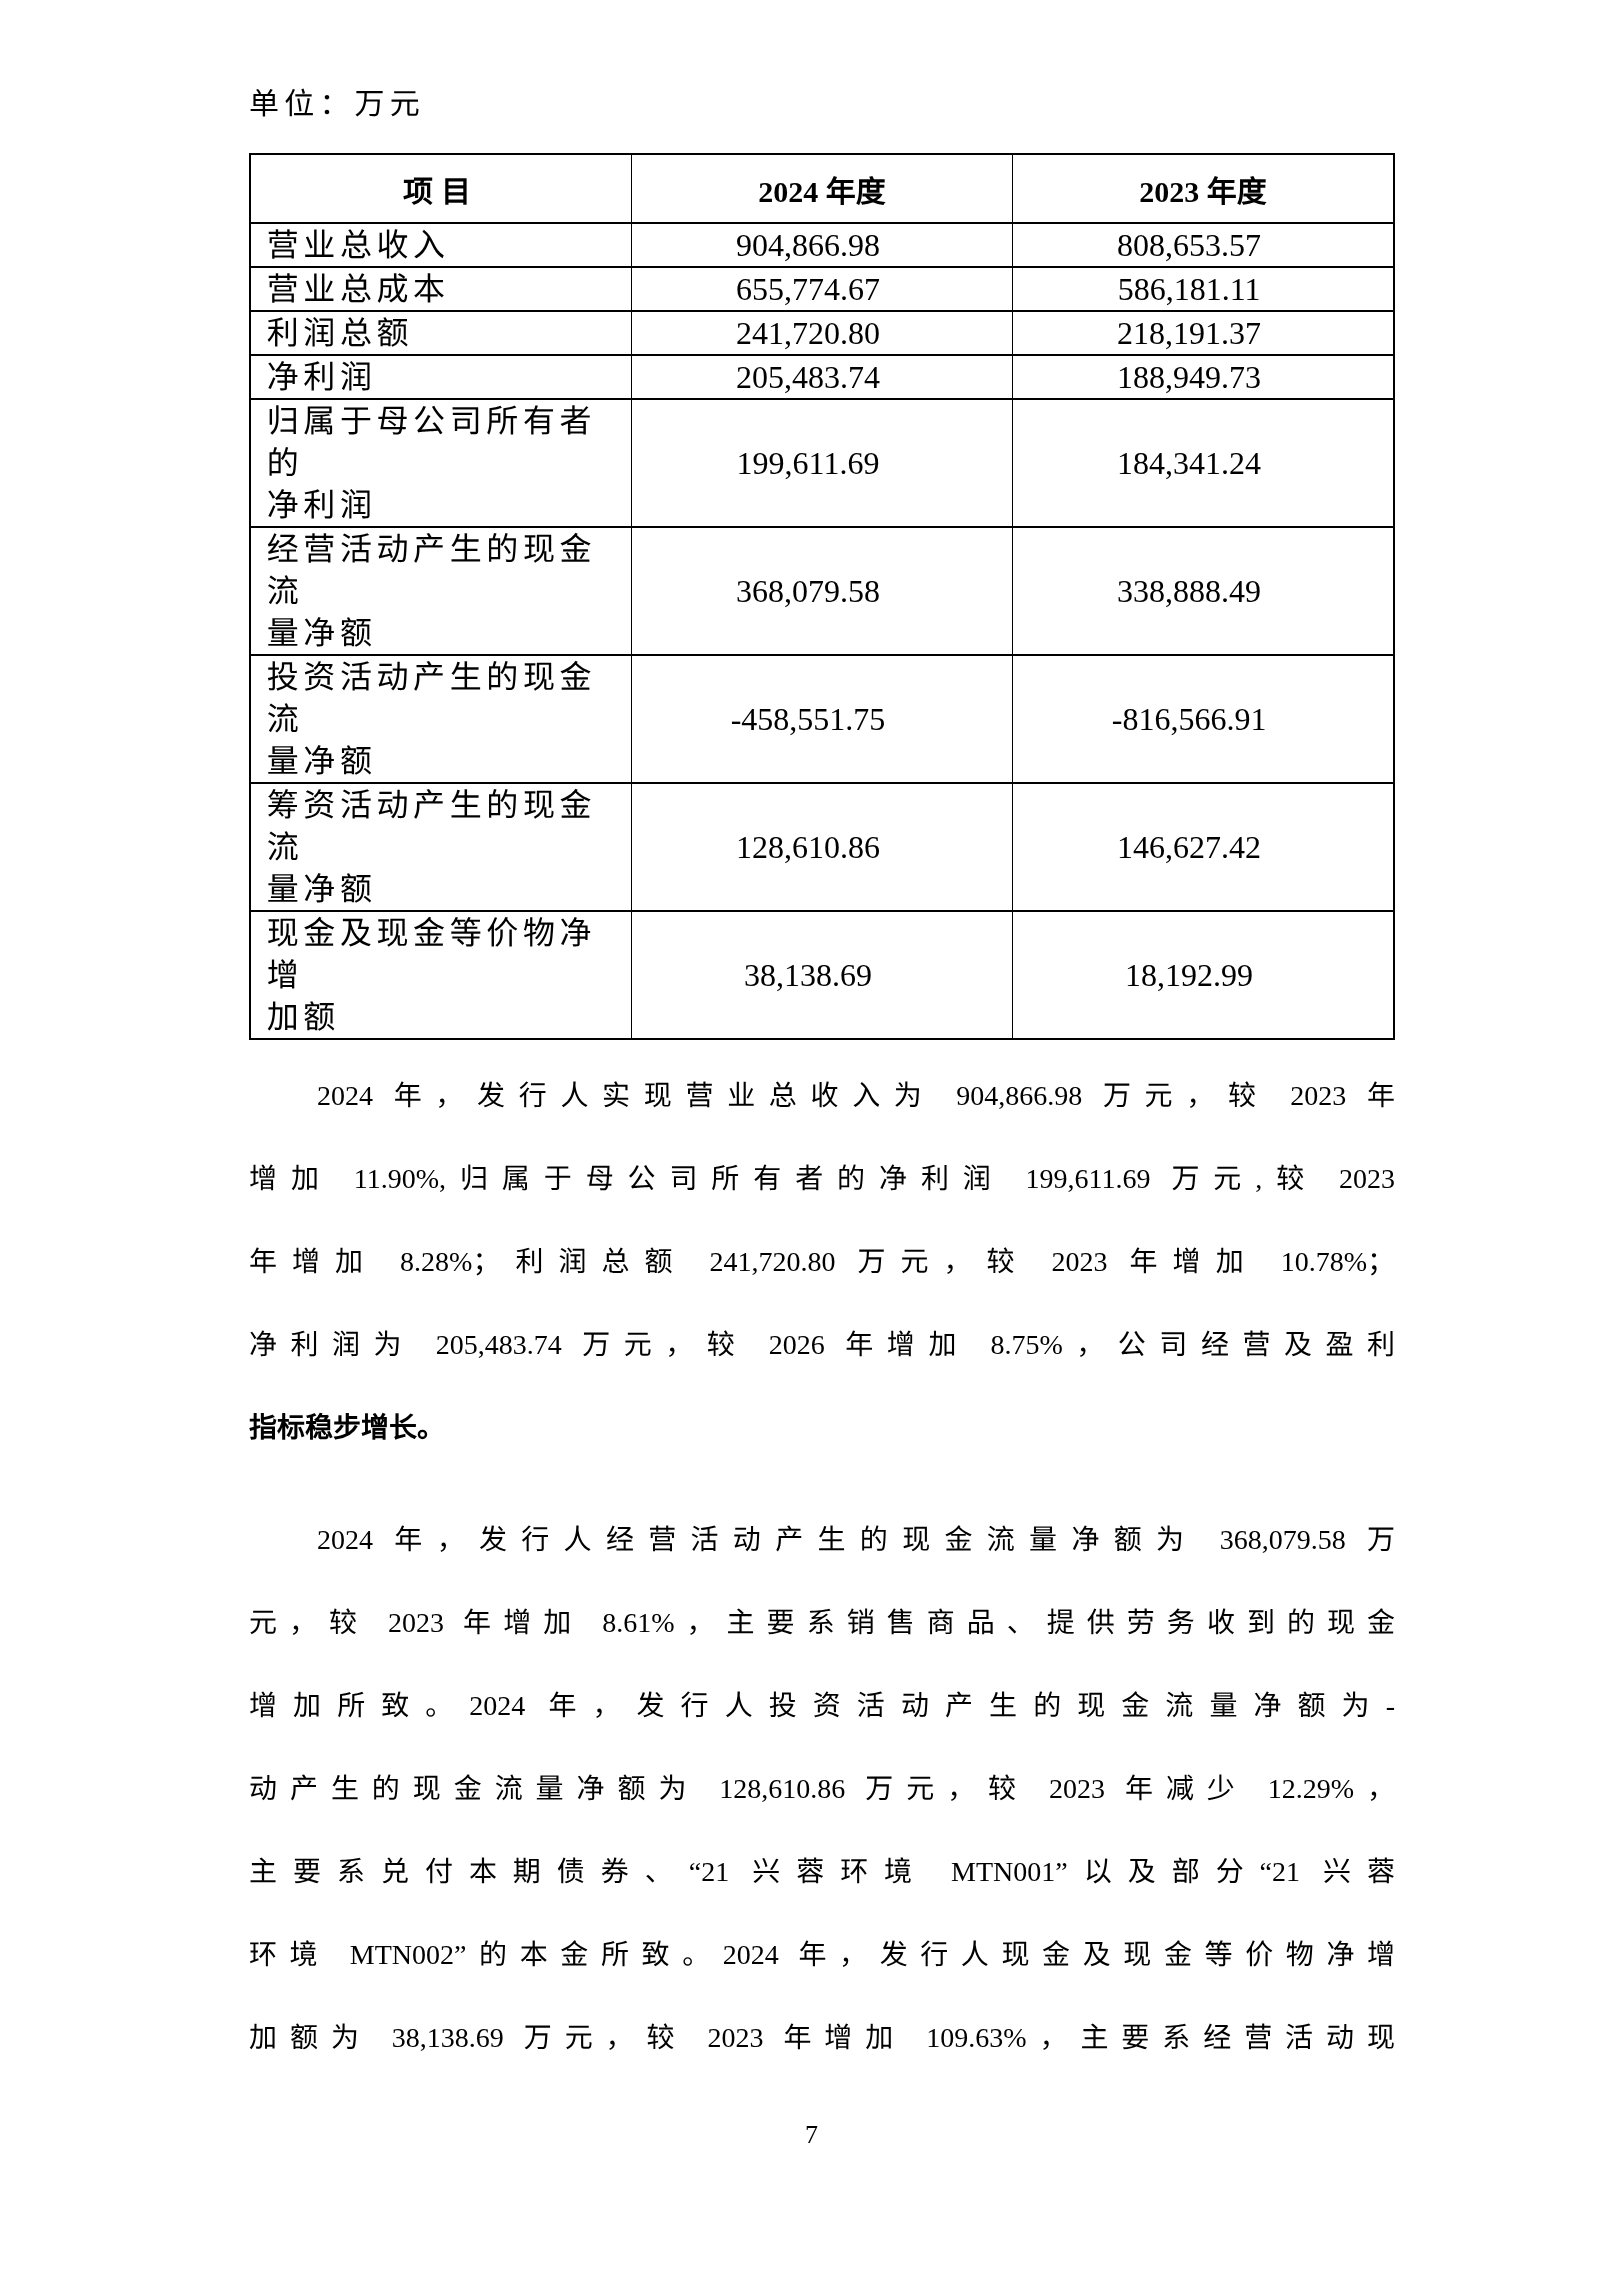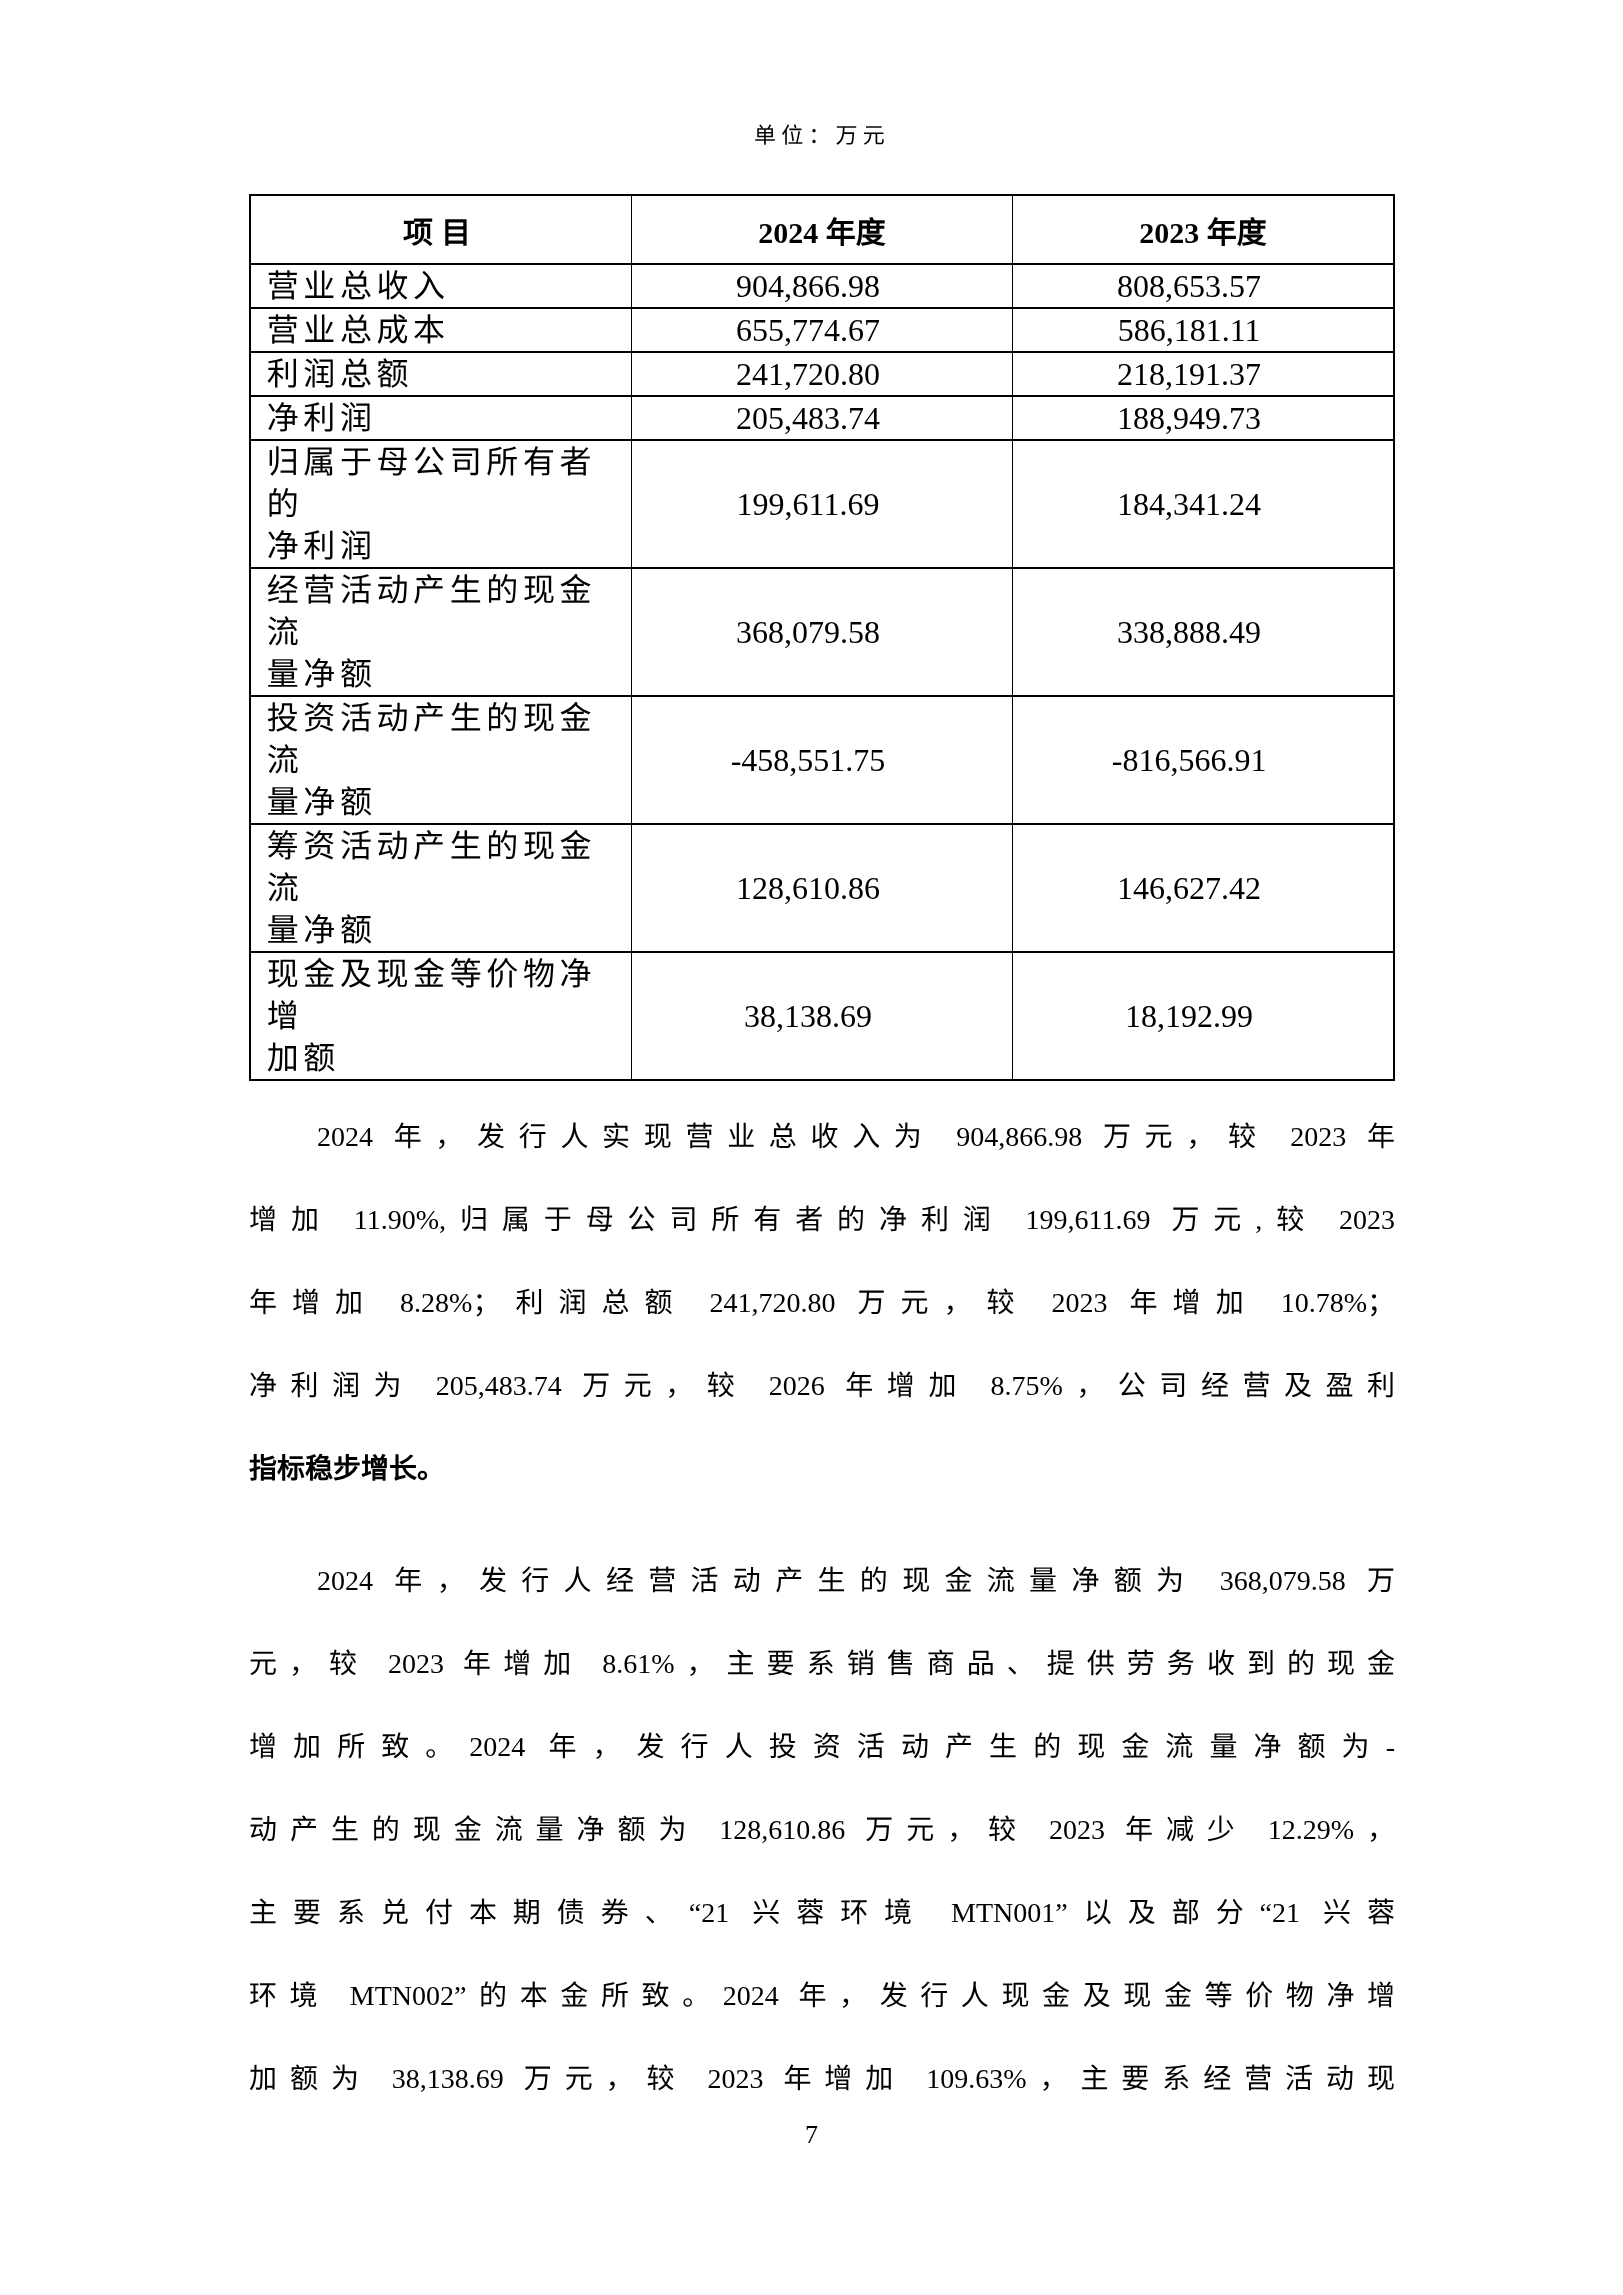--- a/index.html
+++ b/index.html
@@ -18,31 +18,31 @@
     overflow: hidden;
   }
   .content {
     position: absolute;
     left: 249px;
     top: 0;
     width: 1146px;
   }
   
   .unit {
-    margin-top: 114px;
+    margin-top: 82px;
     height: 44px;
     line-height: 44px;
-    text-align: center;
-    font-size: 22px;
+    text-align: left;
+    font-size: 30px;
     letter-spacing: 5.2px;
   }
   
   table.fin {
     width: 100%;
-    margin-top: 36px;
+    margin-top: 27px;
     border-collapse: collapse;
     table-layout: fixed;
     border: 2.6px solid #000;
   }
   .fin col { width: 33.33%; }
   .fin th {
     border-left: 1.3px solid #000;
     border-right: 1.3px solid #000;
     border-bottom: 2.6px solid #000;
     height: 65px;

